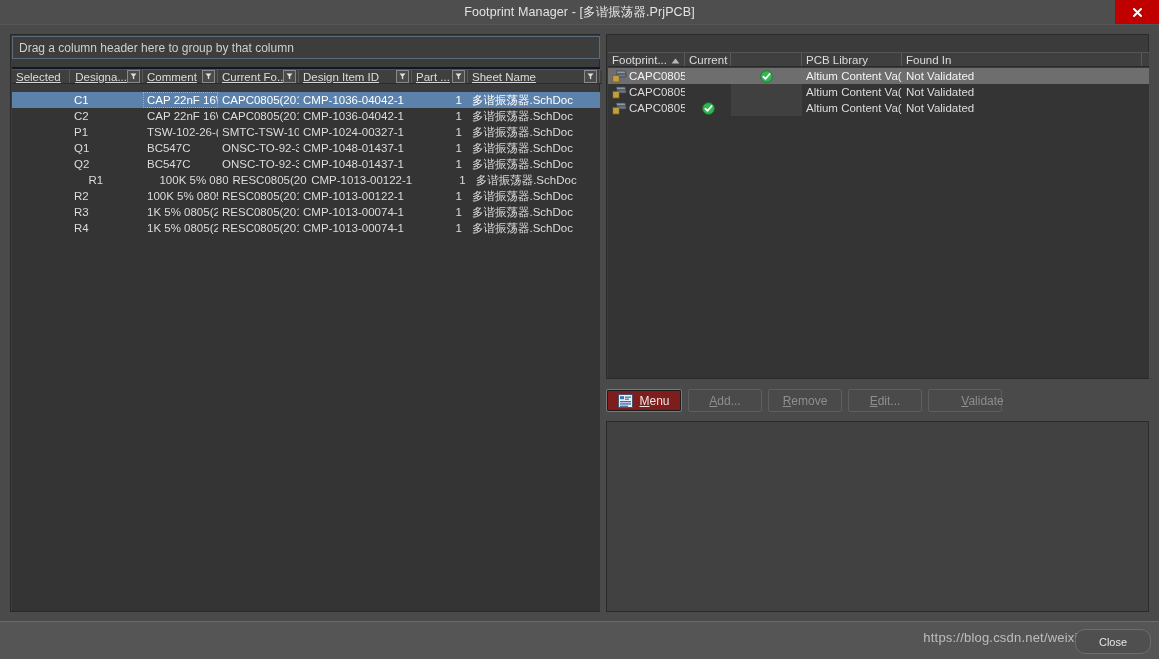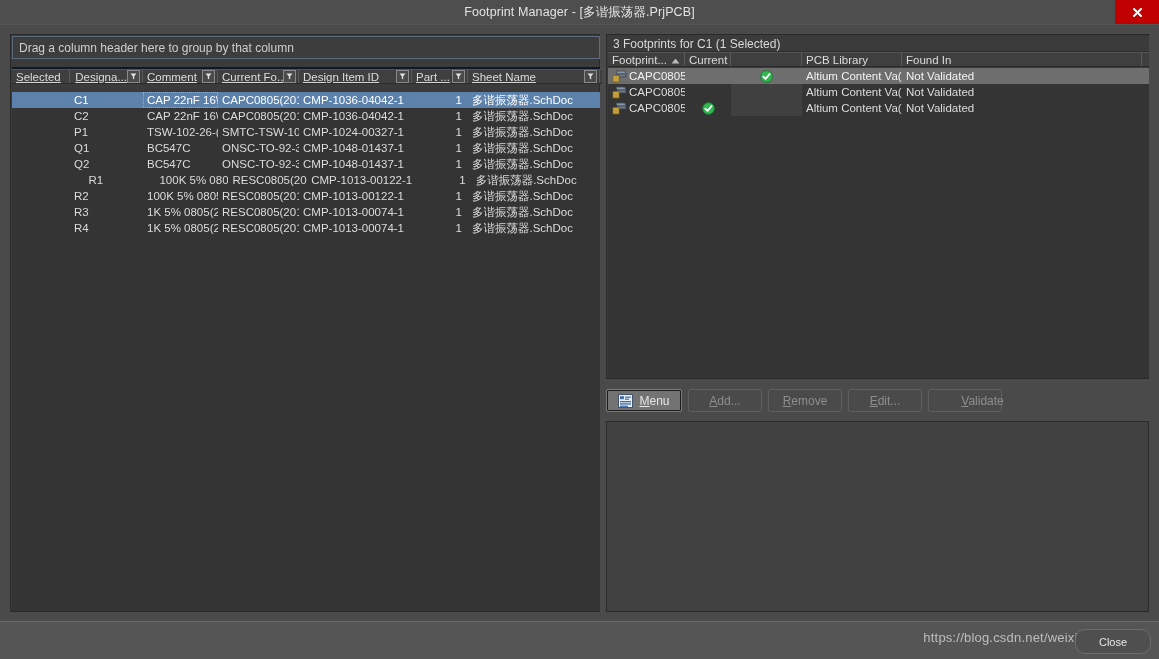--- a/index.html
+++ b/index.html
@@ -128,21 +128,21 @@
 
   
   .btnrow{position:absolute;left:606px;top:389px;display:flex;gap:6px;}
   .btn{
     box-sizing:border-box;height:23px;
     background:#4a4a4a;border:1px solid #5e5e5e;border-radius:2px;
     display:flex;align-items:center;justify-content:center;
     color:#8e8e8e;font-size:12px;cursor:default;
     padding:0 8px;
   }
-  .btn.enabled{color:#e6e6e6;border-color:#7a7a7a;background:#737373;text-align:right;}
+  .btn.enabled{color:#e6e6e6;border-color:#7a7a7a;background:#7f1d1d;text-align:right;}
   .btn.focus{box-shadow:inset 0 0 0 1px #1d1d1d;}
   .btn .bicon{margin-right:6px;display:flex;}
   .mn{text-decoration:underline;}
 
   .previewbox{
     position:absolute;left:606px;top:421px;width:543px;height:191px;
     box-sizing:border-box;background:#414141;border:1px solid #2a2a2a;
   }
 
   
@@ -315,21 +315,20 @@
           <div class="gcell" style="width: 113px;">CMP-1013-00074-1</div>
           <div class="gcell right" style="width: 56px;">1</div>
           <div class="gcell" style="width: 132px;">多谐振荡器.SchDoc</div>
         </div>
       </div>
   </div>
 
   <div class="panel-title" style="left:608px;top:38px;">View and Edit Footprints</div>
 
   <div class="groupbox" id="rightFrame" style="height:345px;">
-    <div class="rcountband">3 Footprints for C1 (1 Selected)</div>
     <div class="ghead" id="rightHead" style="top: 17px; width: 541px;">
         <div class="hcell" style="width: 77px;">
           <span class="lbl">Footprint...</span>
           <span class="sortarrow"><svg width="9" height="6" viewBox="0 0 9 6">
               <path d="M4.5 0.6 L8.4 5.4 L0.6 5.4 Z" fill="#b9b9b9"></path>
             </svg></span>
         </div>
         <div class="hcell" style="width: 46px;">
           <span class="lbl">Current</span>
         </div>

